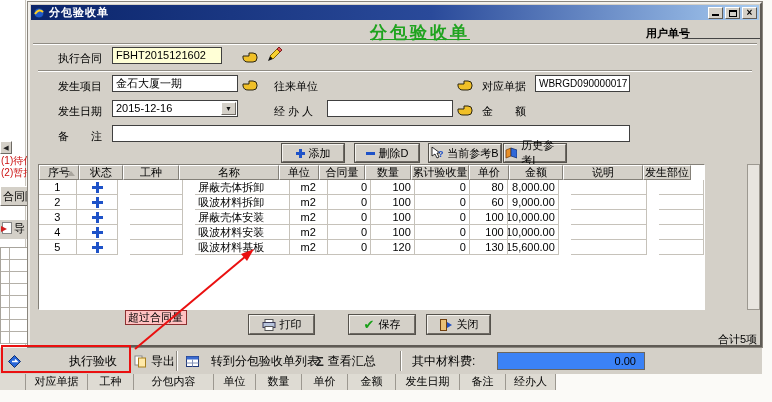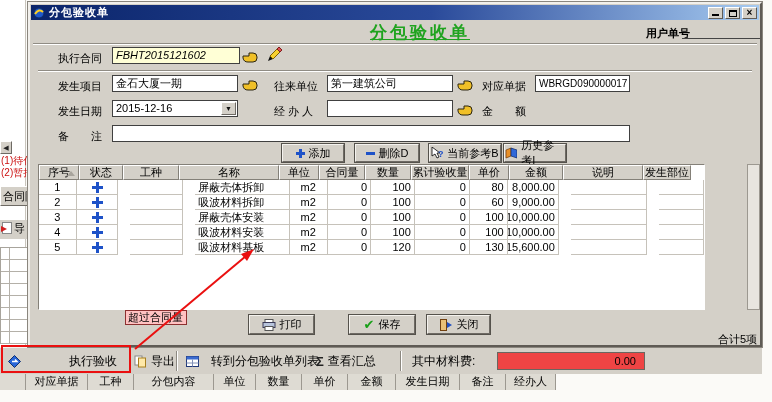--- a/index.html
+++ b/index.html
@@ -70,21 +70,21 @@
   .plus11::after  { content:""; position:absolute; left:0; top:4px; width:11px; height:3px; background:#1e52c8; }
   .vscroll { position:absolute; left:717px; top:160px; width:13px; height:146px; background:#e8e5df; border:1px solid #9c9890; }
 
   .warn { position:absolute; left:95px; top:306px; width:62px; height:15px; background:#ffc2c2; border:1px solid #8c3030; line-height:13px; padding-left:2px; overflow:hidden; white-space:nowrap; }
   .total { position:absolute; left:688px; top:328px; }
 
   
   .toolbar { position:absolute; left:0; top:347px; width:762px; height:27px; background:#d4d0c8; border-top:1px solid #f4f2ee; z-index:5; }
   .titem { position:absolute; top:4px; height:19px; display:flex; align-items:center; gap:4px; white-space:nowrap; font-size:12px; }
   .tsep { position:absolute; top:3px; width:2px; height:20px; border-left:1px solid #8c8880; border-right:1px solid #fff; }
-  .fee-input { position:absolute; left:497px; top:4px; width:148px; height:18px; background:#ef4444; border:1px solid #6a6660; text-align:right; padding:2px 8px 0 0; }
+  .fee-input { position:absolute; left:497px; top:4px; width:148px; height:18px; background:#3b82f6; border:1px solid #6a6660; text-align:right; padding:2px 8px 0 0; }
   .bheader { position:absolute; left:0; top:374px; height:16px; display:flex; background:#dedbd3; z-index:5; }
   .bheader > div { border-right:1px solid #9c9890; font-size:11px; line-height:15px; text-align:center; overflow:hidden; white-space:nowrap; background:#dedbd3; }
   .bc0{width:26px}.bc1{width:62px}.bc2{width:46px}.bc3{width:80px}.bc4{width:42px}.bc5{width:46px}
   .bc6{width:46px}.bc7{width:48px}.bc8{width:64px}.bc9{width:46px}.bc10{width:50px}
   .bottom-white { position:absolute; left:0; top:390px; width:772px; height:12px; background:#fbfaf7; }
 
   .annot { position:absolute; left:0; top:0; width:772px; height:402px; z-index:100; pointer-events:none; }
   .sigma { font-weight:bold; font-size:13px; color:#222; line-height:13px; }
 </style>
 </head>
@@ -138,21 +138,21 @@
       </span>
     </div>
 
     <div class="form-title">分包验收单</div>
     <div class="userno">用户单号</div>
     <div class="userno-line"></div>
 
     <div class="groove" style="left:3px; right:3px; top:39px;"></div>
 
     <div class="flabel" style="left:28px; top:47px;">执行合同</div>
-    <div class="tb yellow" style="left:82px; top:43px; width:128px;font-style:italic;">FBHT2015121602</div>
+    <div class="tb yellow" style="left:82px; top:43px; width:110px;">FBHT2015121602</div>
     <div class="lookup" style="left:212px; top:44px;">
       <svg width="18" height="15">
           <path d="M1,8 h6 v-3 h4 a4,4 0 0 1 4,4 v1 a4,4 0 0 1 -4,4 h-5 a5,5 0 0 1 -5,-4 z" fill="#f0c028" stroke="#2a2410"></path>
         </svg>
     </div>
     <div class="lookup" style="left:236px; top:42px;">
       <svg width="18" height="17">
           <polygon points="2,15 4,10 7,13" fill="#111"></polygon>
           <polygon points="4,10 11,3 14,6 7,13" fill="#f8d030" stroke="#806000"></polygon>
           <polygon points="11,3 13,1 16,4 14,6" fill="#e05050" stroke="#802020"></polygon>
@@ -162,21 +162,20 @@
     <div class="groove" style="left:8px; right:8px; top:66px;"></div>
 
     <div class="flabel" style="left:28px; top:75px;">发生项目</div>
     <div class="tb" style="left:82px; top:71px; width:126px;">金石大厦一期</div>
     <div class="lookup" style="left:212px; top:72px;">
       <svg width="18" height="15">
           <path d="M1,8 h6 v-3 h4 a4,4 0 0 1 4,4 v1 a4,4 0 0 1 -4,4 h-5 a5,5 0 0 1 -5,-4 z" fill="#f0c028" stroke="#2a2410"></path>
         </svg>
     </div>
     <div class="flabel" style="left:244px; top:75px;">往来单位</div>
-    <div class="tb" style="left:297px; top:71px; width:126px;">第一建筑公司</div>
     <div class="lookup" style="left:427px; top:72px;">
       <svg width="18" height="15">
           <path d="M1,8 h6 v-3 h4 a4,4 0 0 1 4,4 v1 a4,4 0 0 1 -4,4 h-5 a5,5 0 0 1 -5,-4 z" fill="#f0c028" stroke="#2a2410"></path>
         </svg>
     </div>
     <div class="flabel" style="left:452px; top:75px;">对应单据</div>
     <div class="tb" style="left:505px; top:71px; width:95px; font-size:10px;">WBRGD090000017</div>
 
     <div class="flabel" style="left:28px; top:100px;">发生日期</div>
     <div class="tb" style="left:82px; top:96px; width:126px;">

